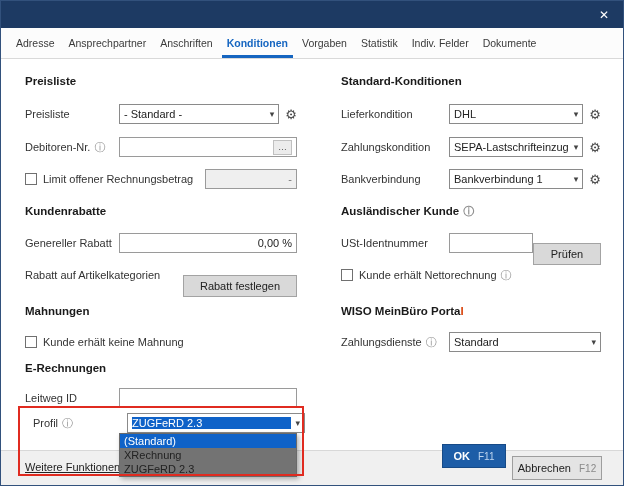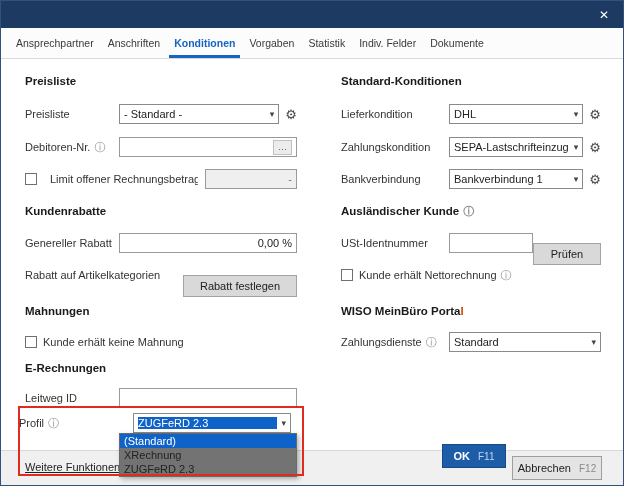--- a/index.html
+++ b/index.html
@@ -68,20 +68,21 @@
 
 <div class="dialog">
 
   <div class="titlebar">
     <div class="closebtn">
       <span>✕</span>
     </div>
   </div>
 
   <div class="tabbar">
+    <div class="tab">Adresse</div>
     <div class="tab">Ansprechpartner</div>
     <div class="tab">Anschriften</div>
     <div class="tab active">Konditionen</div>
     <div class="tab">Vorgaben</div>
     <div class="tab">Statistik</div>
     <div class="tab">Indiv. Felder</div>
     <div class="tab">Dokumente</div>
   </div>
 
   <div class="sect" style="left:24px;top:74px;">Preisliste</div>
@@ -99,21 +100,21 @@
     <span class="lbl">
       <span>Debitoren-Nr.</span>
       <span class="info">ⓘ</span>
     </span>
     <div class="tin">
       <span></span>
       <span class="inbtn">…</span>
     </div>
   </div>
 
-  <div class="row" style="left:24px;top:167px;gap:7px;">
+  <div class="row" style="left:24px;top:167px;">
     <span class="cb"></span>
     <span style="flex:1;white-space:nowrap;overflow:hidden;color:#333;">Limit offener Rechnungsbetrag</span>
     <div class="tin disabled" style="flex:none;width:92px;">
       <span>-</span>
     </div>
   </div>
 
   <div class="sect" style="left:24px;top:204px;">Kundenrabatte</div>
 
   <div class="row" style="left:24px;top:231px;">
@@ -137,21 +138,21 @@
 
   <div class="sect" style="left:24px;top:361px;">E-Rechnungen</div>
 
   <div class="row" style="left:24px;top:386px;">
     <span class="lbl">Leitweg ID</span>
     <div class="tin">
       <span></span>
     </div>
   </div>
 
-  <div class="row" style="left:18px;top:411px;gap:20px;">
+  <div class="row" style="left:32px;top:411px;">
     <span class="lbl">
       <span>Profil</span>
       <span class="info">ⓘ</span>
     </span>
     <div class="combo focused">
       <span class="val">ZUGFeRD 2.3</span>
       <span class="arr">▾</span>
     </div>
   </div>
 

